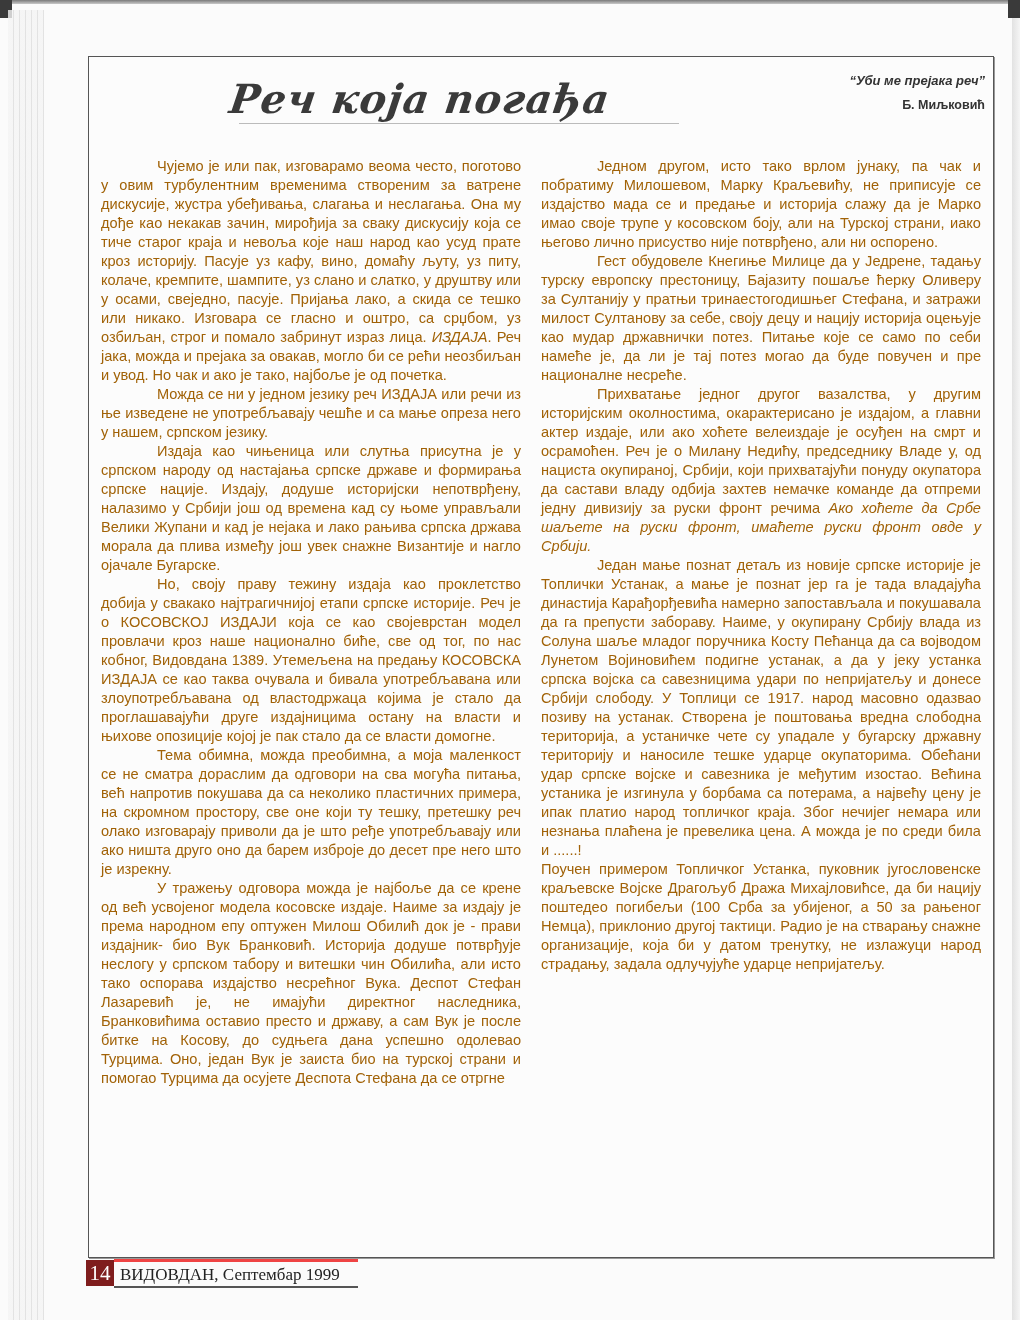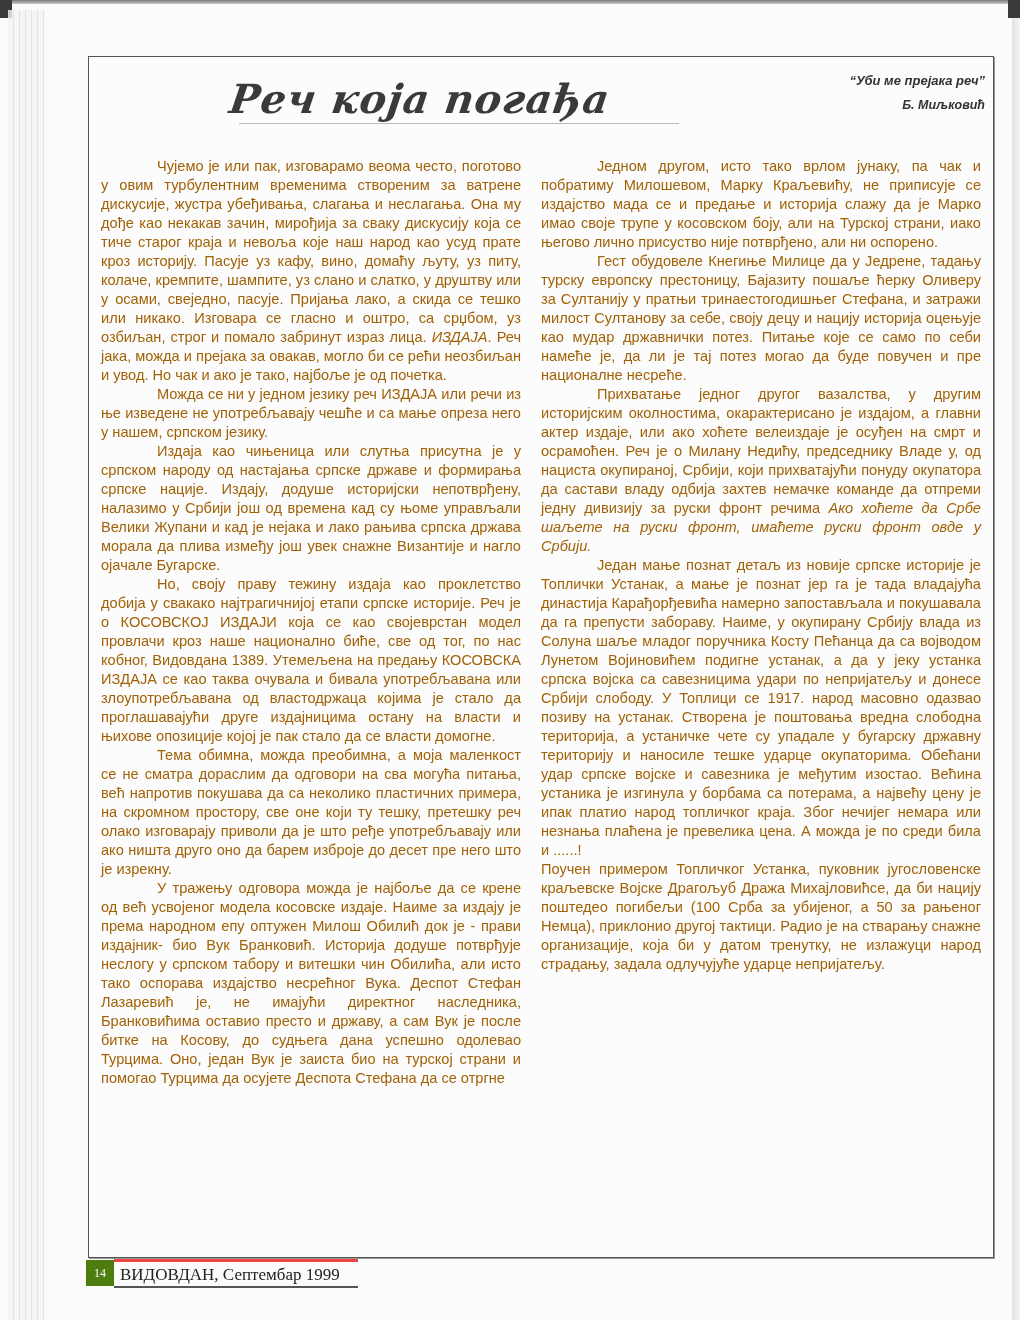--- a/index.html
+++ b/index.html
@@ -41,38 +41,38 @@
     transform: skewX(-8deg);
   }
   .title-underline {
     position: absolute; left: 150px; top: 66px; width: 440px; height: 1px; background: #bbb;
   }
   .epigraph {
     position: absolute; right: 8px; top: 16px; text-align: right;
     font-size: 13px; font-weight: bold; color: #333;
   }
   .epigraph .quote { font-style: italic; display: block; margin-bottom: 10px; margin-left: 38px; }
-  .epigraph .author { display: block; font-size: 12.5px; font-style: italic; }
+  .epigraph .author { display: block; font-size: 12.5px; }
   .col {
     position: absolute; top: 100px;
     font-size: 14.6px; line-height: 19px; text-align: justify; color: #a16207;
   }
   .col-left { left: 12px; width: 420px; }
   .col-right { left: 452px; width: 440px; }
   .col p { margin: 0; text-indent: 56px; }
   .col p.noindent { text-indent: 0; }
   .col p.italic { font-style: italic; }
   .it { font-style: italic; }
   .footer {
     position: absolute; left: 86px; top: 1260px; height: 26px;
     display: flex; align-items: center;
   }
   .footer .pg {
-    background: #4d7c0f; color: #fff; width: 28px; height: 26px;
-    font-family: "Liberation Serif", serif; font-size: 12px;
+    background: #7f1d1d; color: #fff; width: 28px; height: 26px;
+    font-family: "Liberation Serif", serif; font-size: 21px;
     display: flex; align-items: center; justify-content: center;
   }
   .footer .mag {
     font-family: "Liberation Serif", serif; font-size: 17px; color: #222;
     padding: 0 8px 0 6px; height: 24px; line-height: 26px;
     border-top: 3px solid #ef4444; border-bottom: 2px solid #555;
     width: 230px;
   }
 </style>
 </head>

